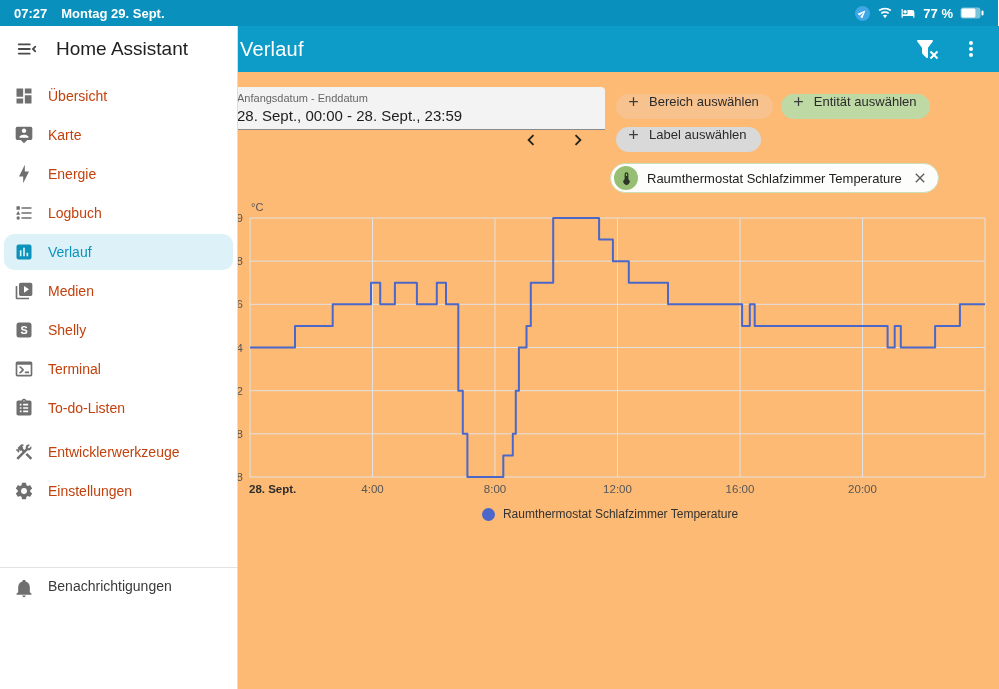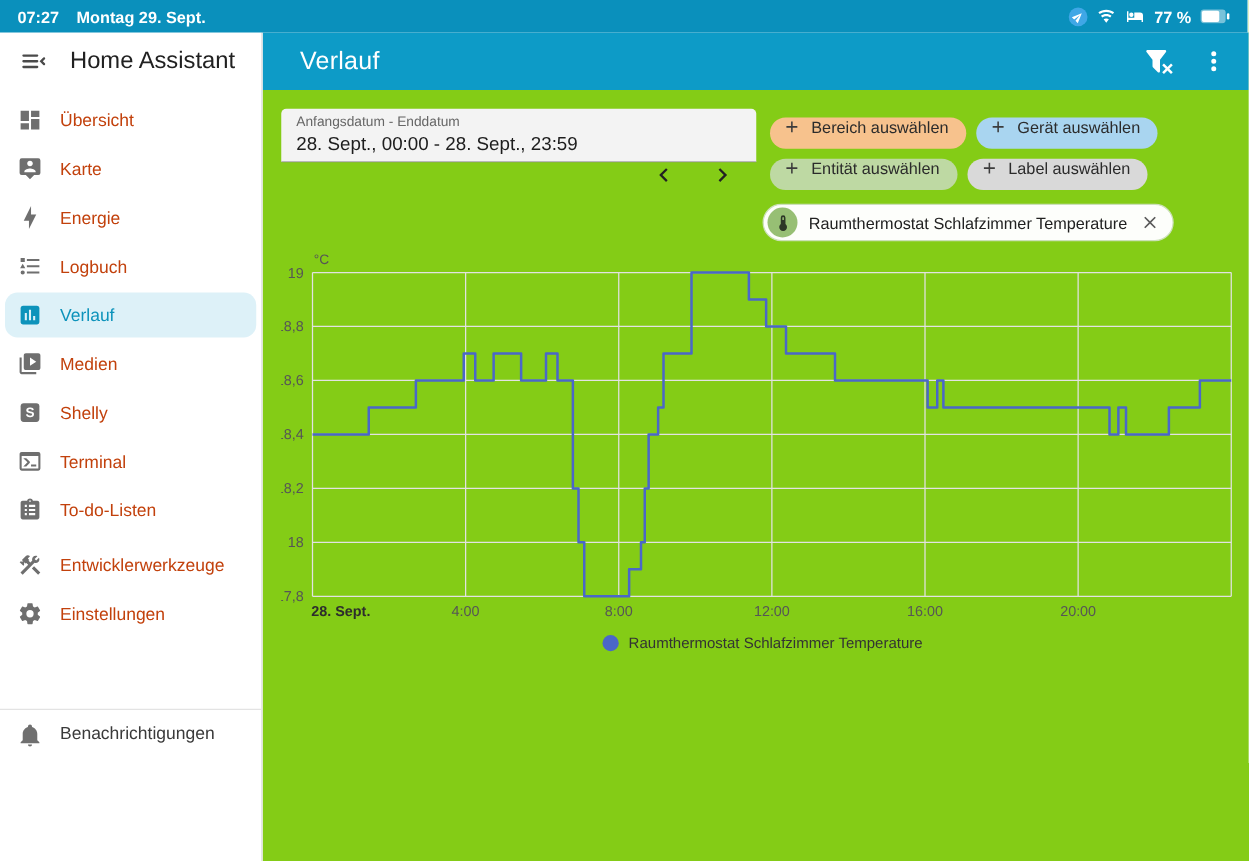--- a/index.html
+++ b/index.html
@@ -26,21 +26,21 @@
   #app-header{
     position:absolute; left:210px; top:26px; width:789px; height:46px;
     background:#0d9bc7; color:#fff; display:flex; align-items:center; z-index:20;
   }
   #app-title{ font-size:20px; margin-left:30px; letter-spacing:.2px; }
   #header-actions{ margin-left:auto; display:flex; align-items:center; gap:20px; padding-right:16px; }
   .hdr-btn{ width:24px; height:24px; color:#fff; cursor:pointer; }
 
   
   #sidebar{
-    position:absolute; left:0; top:26px; width:210px; height:663px;
+    position:absolute; left:0; top:26px; width:238px; height:663px;
     background:#fff; border-right:1px solid #dedede; z-index:25;
   }
   #sidebar-header{ height:46px; display:flex; align-items:center; padding-left:16px; }
   #sidebar-toggle{ width:22px; height:22px; color:#4a4a4a; cursor:pointer; }
   #sidebar-title{ font-size:19px; color:#212121; margin-left:18px; font-weight:400; }
   #sidebar-list{ padding-top:6px; }
   .nav-item{
     height:36px; margin:0 4px 3px 4px; border-radius:10px;
     display:flex; align-items:center; padding-left:10px; cursor:pointer;
   }
@@ -54,21 +54,21 @@
   #sidebar-divider{ height:1px; background:#e3e3e3; margin-bottom:10px; }
   .bottom-row{ display:flex; align-items:flex-start; height:38px; padding-left:10px; margin:0 4px; border-radius:10px; cursor:pointer; }
   .bottom-row .nav-icon{ width:20px; height:20px; color:#6f6f6f; }
   .bottom-row .nav-label{ margin-left:14px; font-size:14px; font-weight:500; color:#3a3a3a; }
   #avatar{ width:30px; height:30px; border-radius:50%; background:#a5daf3; color:#0f5c7a;
     font-size:12px; font-weight:700; display:flex; align-items:center; justify-content:center;
     margin-left:-4px; }
   #user-row .nav-label{ margin-left:10px; }
 
   
-  #content{ position:absolute; left:210px; top:72px; width:789px; height:617px; background:#84cc16; }
+  #content{ position:absolute; left:210px; top:72px; width:789px; height:617px; background:#fdba74; }
 
   #date-field{
     position:absolute; left:15px; top:15px; width:380px; height:43px;
     background:#f3f3f3; border-bottom:1px solid #8a8a8a;
     border-radius:4px 4px 0 0; padding:5px 12px 0 12px; cursor:pointer;
   }
   #date-label{ font-size:11px; color:#666; }
   #date-value{ font-size:15px; color:#1d1d1d; margin-top:3px; }
 
   .nav-arrow{ position:absolute; top:54px; width:28px; height:28px; color:#222;
@@ -253,26 +253,20 @@
         <path fill="currentColor" d="M8.59,16.58L13.17,12L8.59,7.41L10,6L16,12L10,18L8.59,16.58Z"></path>
       </svg>
   </div>
 
   <div id="chips">
       <div class="chip" style="background: rgb(247, 194, 141);">
         <svg class="plus" viewBox="0 0 24 24">
           <path fill="currentColor" d="M19,13H13V19H11V13H5V11H11V5H13V11H19V13Z"></path>
         </svg>
         <span>Bereich auswählen</span>
-      </div>
-      <div class="chip" style="background: rgb(169, 213, 240);">
-        <svg class="plus" viewBox="0 0 24 24">
-          <path fill="currentColor" d="M19,13H13V19H11V13H5V11H11V5H13V11H19V13Z"></path>
-        </svg>
-        <span>Gerät auswählen</span>
       </div>
       <div class="chip" style="background: rgb(190, 217, 163);">
         <svg class="plus" viewBox="0 0 24 24">
           <path fill="currentColor" d="M19,13H13V19H11V13H5V11H11V5H13V11H19V13Z"></path>
         </svg>
         <span>Entität auswählen</span>
       </div>
       <div class="chip" style="background: rgb(217, 217, 217);">
         <svg class="plus" viewBox="0 0 24 24">
           <path fill="currentColor" d="M19,13H13V19H11V13H5V11H11V5H13V11H19V13Z"></path>

